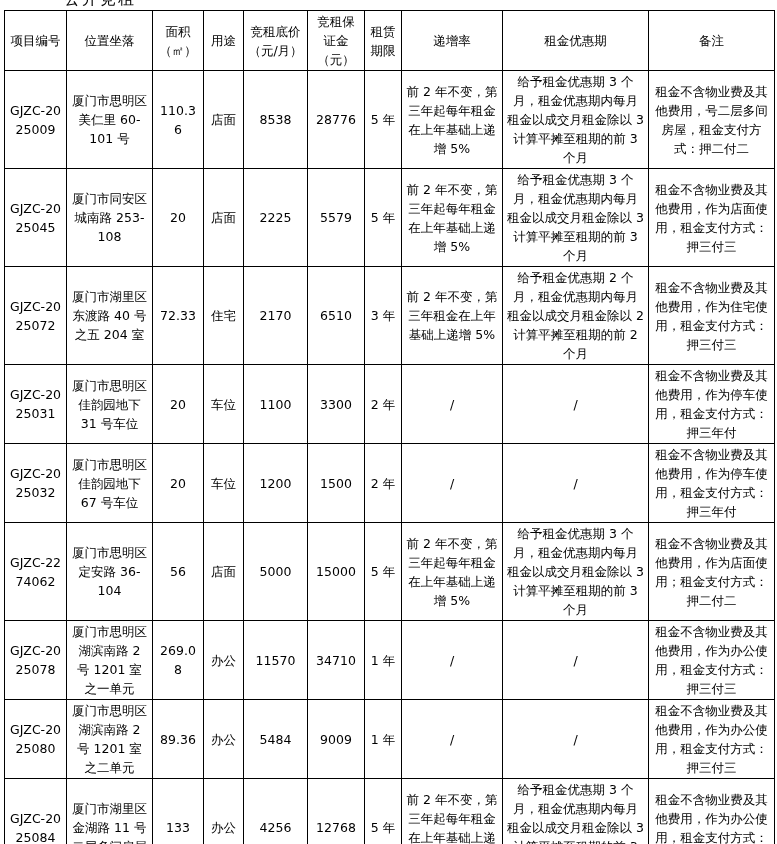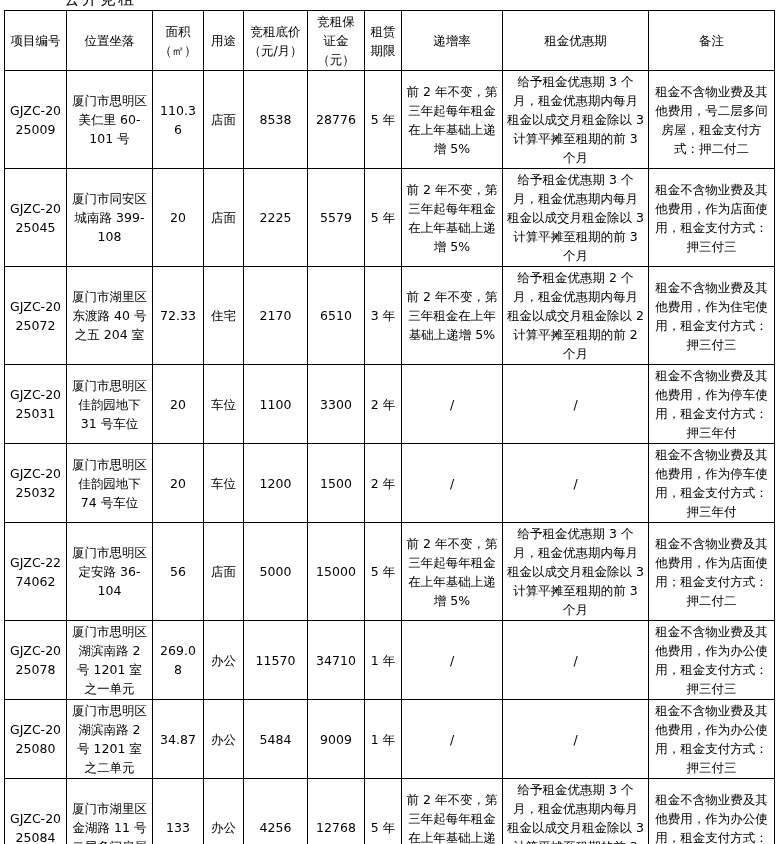--- a/index.html
+++ b/index.html
@@ -119,21 +119,21 @@
           <td>店面</td>
           <td>8538</td>
           <td>28776</td>
           <td>5 年</td>
           <td>前 2 年不变，第三年起每年租金在上年基础上递增 5%</td>
           <td>给予租金优惠期 3 个月，租金优惠期内每月租金以成交月租金除以 3 计算平摊至租期的前 3 个月</td>
           <td>租金不含物业费及其他费用，号二层多间房屋，租金支付方式：押二付二</td>
         </tr>
         <tr>
           <td>GJZC-2025045</td>
-          <td>厦门市同安区城南路 399-108</td>
+          <td>厦门市同安区城南路 253-108</td>
           <td>20</td>
           <td>店面</td>
           <td>2225</td>
           <td>5579</td>
           <td>5 年</td>
           <td>前 2 年不变，第三年起每年租金在上年基础上递增 5%</td>
           <td>给予租金优惠期 3 个月，租金优惠期内每月租金以成交月租金除以 3 计算平摊至租期的前 3 个月</td>
           <td>租金不含物业费及其他费用，作为店面使用，租金支付方式：押三付三</td>
         </tr>
         <tr>
@@ -155,21 +155,21 @@
           <td>车位</td>
           <td>1100</td>
           <td>3300</td>
           <td>2 年</td>
           <td>/</td>
           <td>/</td>
           <td>租金不含物业费及其他费用，作为停车使用，租金支付方式：押三年付</td>
         </tr>
         <tr>
           <td>GJZC-2025032</td>
-          <td>厦门市思明区佳韵园地下 74 号车位</td>
+          <td>厦门市思明区佳韵园地下 67 号车位</td>
           <td>20</td>
           <td>车位</td>
           <td>1200</td>
           <td>1500</td>
           <td>2 年</td>
           <td>/</td>
           <td>/</td>
           <td>租金不含物业费及其他费用，作为停车使用，租金支付方式：押三年付</td>
         </tr>
         <tr>
@@ -192,21 +192,21 @@
           <td>11570</td>
           <td>34710</td>
           <td>1 年</td>
           <td>/</td>
           <td>/</td>
           <td>租金不含物业费及其他费用，作为办公使用，租金支付方式：押三付三</td>
         </tr>
         <tr>
           <td>GJZC-2025080</td>
           <td>厦门市思明区湖滨南路 2 号 1201 室之二单元</td>
-          <td>34.87</td>
+          <td>89.36</td>
           <td>办公</td>
           <td>5484</td>
           <td>9009</td>
           <td>1 年</td>
           <td>/</td>
           <td>/</td>
           <td>租金不含物业费及其他费用，作为办公使用，租金支付方式：押三付三</td>
         </tr>
         <tr>
           <td>GJZC-2025084</td>

